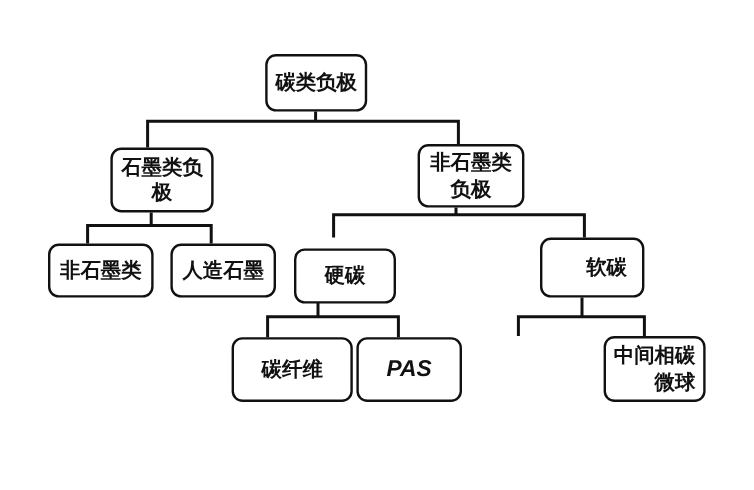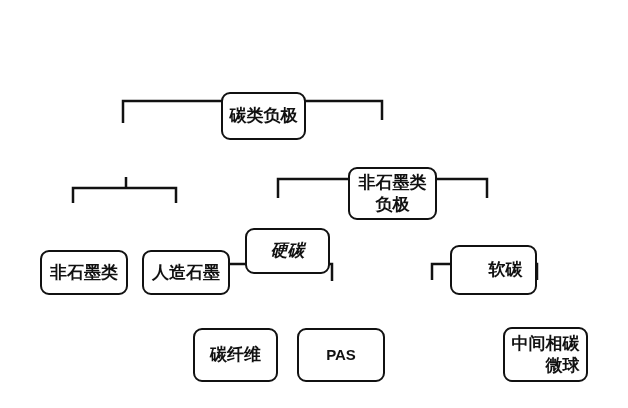--- a/index.html
+++ b/index.html
@@ -30,35 +30,35 @@
     background: #ffffff;
     display: flex;
     align-items: center;
     justify-content: center;
     text-align: center;
     font-weight: bold;
     font-size: 17px;
     line-height: 1.25;
     color: #111111;
     white-space: pre-line;
-    margin-top: 47px;
   }
   .node.latin {
     font-family: "Liberation Sans", sans-serif;
-    font-size: 15px;
+    font-size: 19px;
+    font-style: italic;
   }
   
   #n-root        { left: 221px; top:  45px; width: 85px; height: 48px; }
   #n-graphite    { left:  92px; top: 123px; width: 86px; height: 54px; }
   #n-nongraphite { left: 348px; top: 120px; width: 89px; height: 53px; text-align: center; }
   #n-natural     { left:  40px; top: 203px; width: 88px; height: 45px; }
   #n-artificial  { left: 142px; top: 203px; width: 88px; height: 45px; }
-  #n-hard        { left: 245px; top: 181px; width: 85px; height: 46px; font-style: italic; }
+  #n-hard        { left: 245px; top: 207px; width: 85px; height: 46px; }
   #n-soft        { left: 450px; top: 198px; width: 87px; height: 50px; padding-left: 24px; }
-  #n-fiber       { left: 193px; top: 281px; width: 85px; height: 54px; }
+  #n-fiber       { left: 193px; top: 281px; width: 101px; height: 54px; }
   #n-pas         { left: 297px; top: 281px; width: 88px; height: 54px; }
   #n-coke        { left: 401px; top: 280px; width: 87px; height: 52px; }
   #n-mcmb        { left: 503px; top: 280px; width: 85px; height: 55px; text-align: right; }
 </style>
 </head>
 <body>
 
 <div class="canvas">
 
   <svg class="connectors" viewBox="0 0 628 408" xmlns="http://www.w3.org/2000/svg">
@@ -69,20 +69,22 @@
 
     <path d="M380 173 L380 179 M278 198 L278 179 L487 179 L487 198" fill="none" stroke="#111111" stroke-width="2.5"></path>
 
     <path d="M265 248 L265 264 M223 281 L223 264 L332 264 L332 281" fill="none" stroke="#111111" stroke-width="2.5"></path>
 
     <path d="M485 248 L485 264 M432 280 L432 264 L537 264 L537 280" fill="none" stroke="#111111" stroke-width="2.5"></path>
   </svg>
 
   <div class="node" id="n-root">碳类负极</div>
 
+  <div class="node" id="n-graphite">石墨类负
+极</div>
 
   <div class="node" id="n-nongraphite">非石墨类
 负极</div>
 
   <div class="node" id="n-natural">非石墨类</div>
 
   <div class="node" id="n-artificial">人造石墨</div>
 
   <div class="node" id="n-hard">硬碳</div>
 

